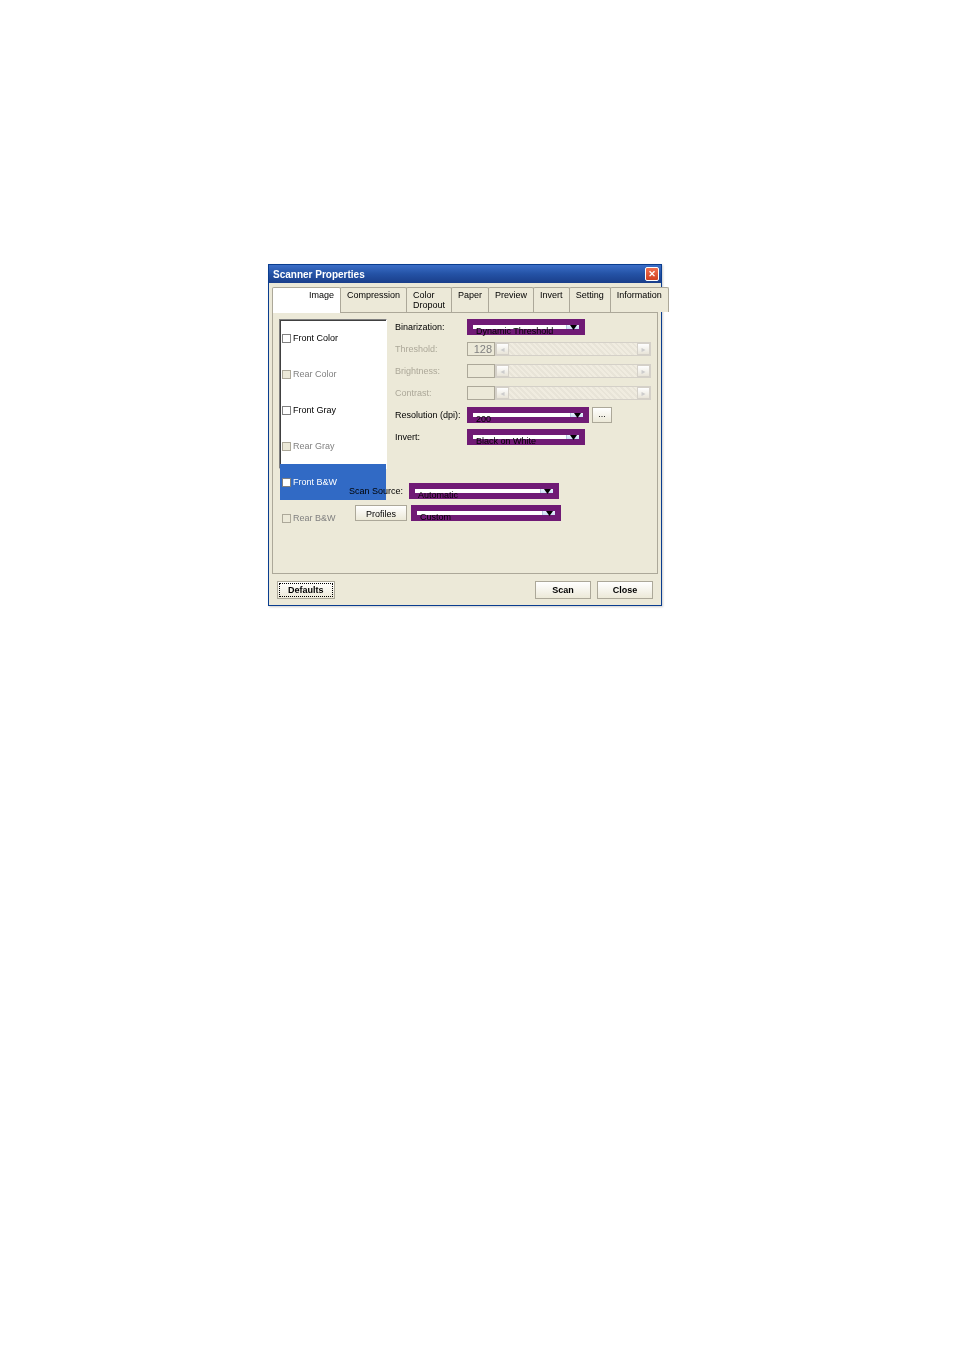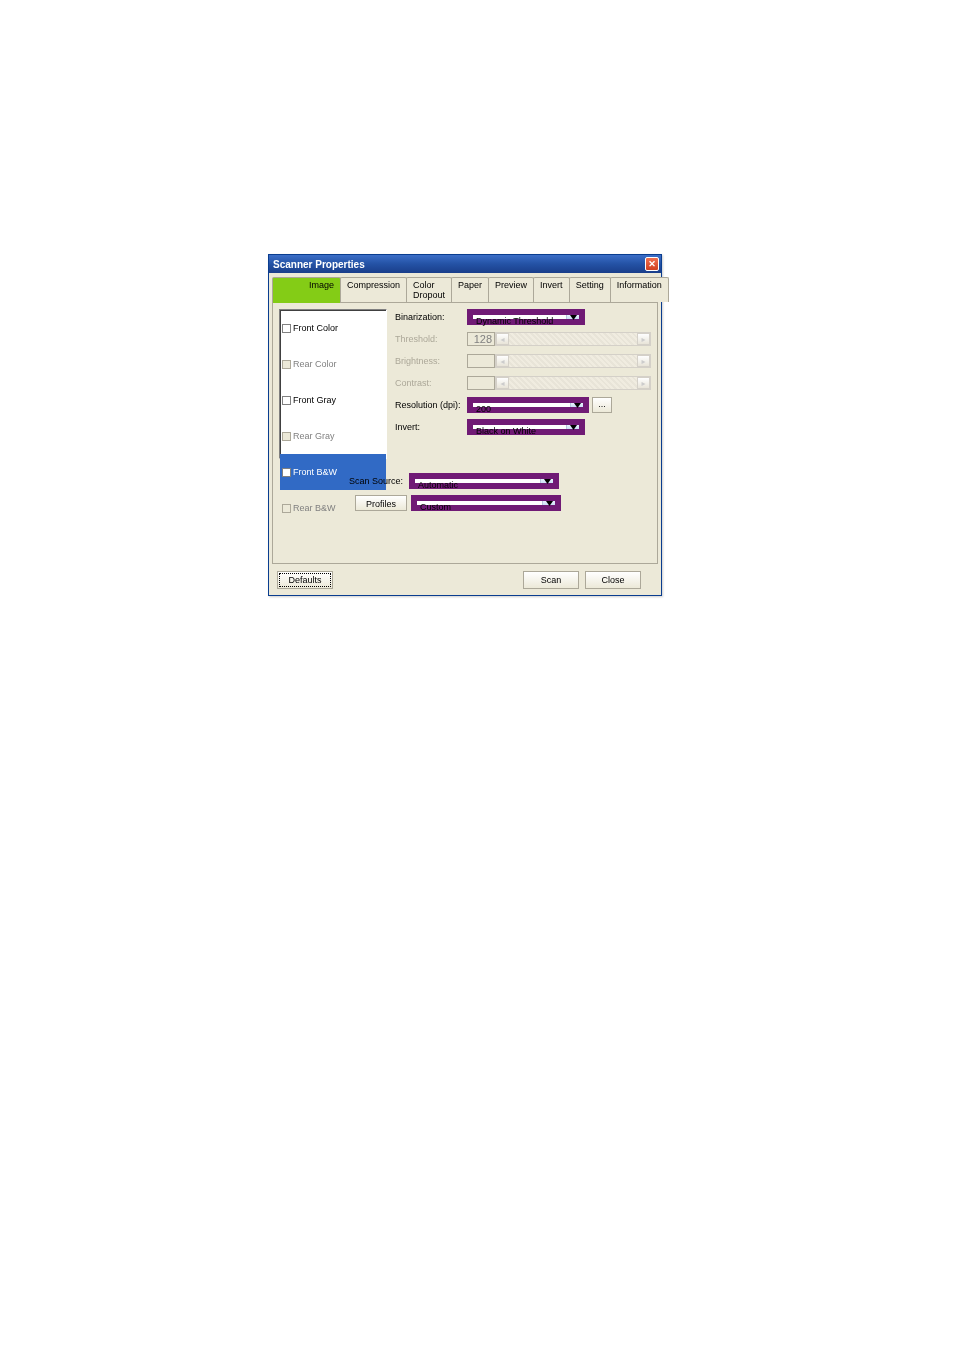--- a/index.html
+++ b/index.html
@@ -7,21 +7,21 @@
       background: #fff;
       font-family: Tahoma, Arial, sans-serif;
       font-size: 10px;
       width: 954px;
       height: 1351px;
       position: relative;
     }
     .dialog {
       position: absolute;
       left: 268px;
-      top: 254px;
+      top: 264px;
       width: 394px;
       height: 342px;
       border: 1px solid #0a3d8f;
       background: #ece9d8;
       box-shadow: 1px 1px 2px rgba(0,0,0,0.2);
     }
     .titlebar {
       height: 18px;
       background: linear-gradient(to bottom, #3b6ec7 0%, #2452a5 50%, #1a3e8a 100%);
       display: flex;
@@ -59,21 +59,21 @@
       border-bottom: none;
       background: #ece9d8;
       margin-right: -1px;
       font-size: 9px;
       cursor: pointer;
       border-top-left-radius: 2px;
       border-top-right-radius: 2px;
       position: relative;
     }
     .tab.active {
-      background: #84cc16;
+      background: #ffffff;
       z-index: 3;
       padding-bottom: 3px;
       margin-bottom: -1px;
       padding-left: 36px;
     }
     .tab-content {
       margin: 0 3px 3px 3px;
       border: 1px solid #aca899;
       background: #ece9d8;
       padding: 6px;
@@ -230,21 +230,22 @@
       outline-offset: -3px;
     }
     .btn.profiles {
       min-width: 50px;
       height: 16px;
       margin-right: 4px;
     }
     .bottom-btns {
       display: flex;
       justify-content: space-between;
-      padding: 4px 20px 6px 8px;
+      padding: 4px 8px 6px 8px;
+      font-weight: bold;
     }
     .bottom-right {
       display: flex;
       gap: 6px;
     }
   </style>
 </head>
 <body>
 
 <div class="dialog">

